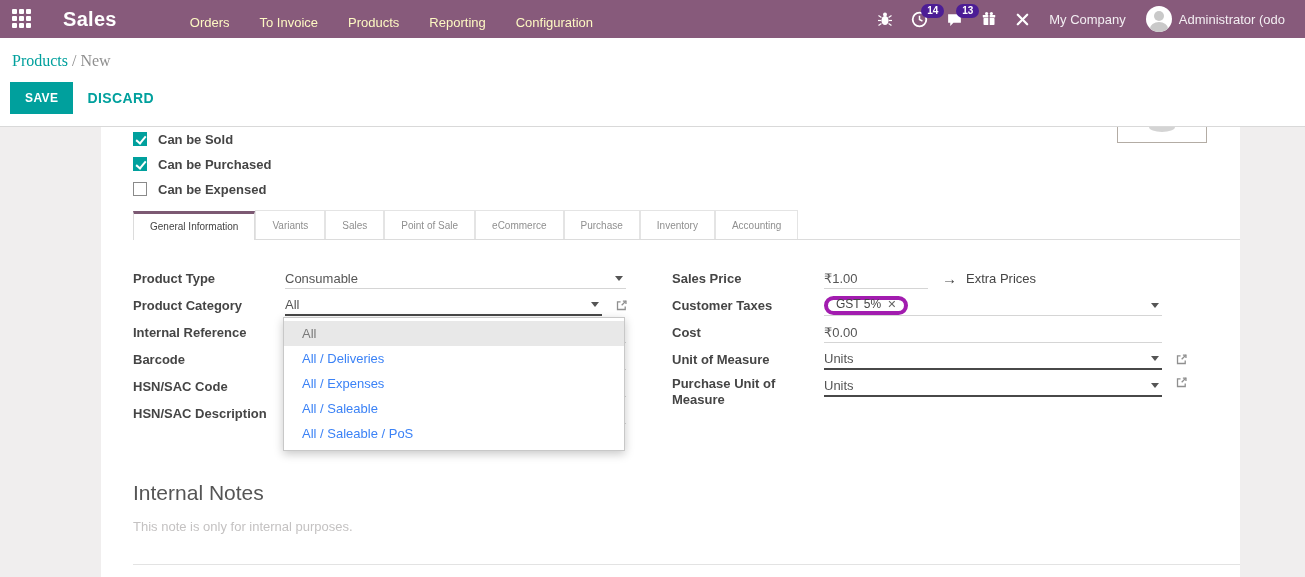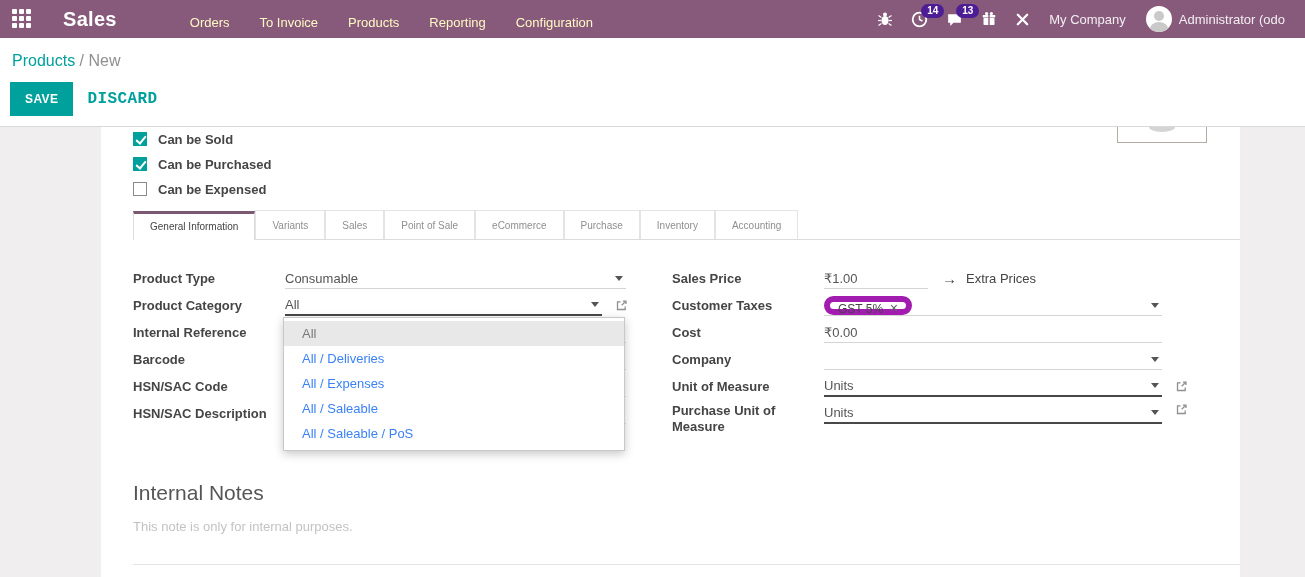--- a/index.html
+++ b/index.html
@@ -18,28 +18,28 @@
   .tray-btn { position:relative; padding:0 9px; height:38px; display:flex; align-items:center; cursor:pointer; }
   .badge { position:absolute; top:4px; left:19px; background:#4c1d95; color:#fff;
     font-size:10px; font-weight:bold; border-radius:9px; padding:2px 6px; line-height:10px; }
   .company-menu, .user-menu { padding:0 10px; height:38px; display:flex; align-items:center; cursor:pointer; color:#f3eef2; }
   .avatar { width:26px; height:26px; border-radius:50%; background:#fff; position:relative; overflow:hidden; margin-right:7px; flex:0 0 auto; }
   .avatar .head { position:absolute; top:5px; left:8px; width:10px; height:10px; border-radius:50%; background:#c9c9c9; }
   .avatar .torso { position:absolute; top:16px; left:4px; width:18px; height:13px; border-radius:50%; background:#c9c9c9; }
 
   
   .control-panel { height:89px; background:#fff; padding:8px 0 0 10px; border-bottom:1px solid #d9d9d9; }
-  .breadcrumb { font-size:16px; margin:6px 0 12px 2px; }
+  .breadcrumb { font-size:16px; margin:6px 0 12px 2px;font-family:Liberation Serif, serif; }
   .breadcrumb .parent { color:#00A09D; cursor:pointer; }
   .breadcrumb .sep, .breadcrumb .current { color:#8f8f8f; }
   .cp-buttons { display:flex; }
   .btn-save { background:#00A09D; color:#fff; border:none; font-size:12px; font-weight:bold;
     padding:8px 15px; letter-spacing:.4px; cursor:pointer; font-family:inherit; }
-  .btn-discard { background:none; color:#00A09D; border:none; font-size:16px; font-weight:bold;
-    padding:8px 14px; letter-spacing:.4px; cursor:pointer; font-family:Liberation Mono, monospace; }
+  .btn-discard { background:none; color:#00A09D; border:none; font-size:14px; font-weight:bold;
+    padding:8px 14px; letter-spacing:.4px; cursor:pointer; font-family:Liberation Sans, sans-serif; }
 
   
   .content { position:absolute; top:127px; left:0; right:0; bottom:0; background:#f0eeee; }
   .sheet { position:absolute; left:101px; top:0; width:1139px; height:450px; background:#fff; overflow:hidden; }
 
   .img-box { position:absolute; left:1016px; top:-28px; width:90px; height:44px;
     border:1px solid #b3aca4; background:#fff; cursor:pointer; }
   .img-box .cam { position:absolute; left:50%; top:22px; transform:translateX(-50%);
     width:26px; height:10px; border-radius:50%; background:#d4d4d4; }
 
@@ -72,21 +72,21 @@
   .fvalue.dark { border-bottom:2px solid #484848; }
   .fvalue.w-full { width:341px; }
   .fvalue.w-right { width:338px; }
   .fvalue.w-short { width:104px; }
   .val-text { overflow:hidden; white-space:nowrap; }
   .caret { width:0; height:0; border-left:4px solid transparent; border-right:4px solid transparent;
     border-top:5px solid #555; margin-left:auto; margin-right:3px; flex:0 0 auto; }
   .ext-link { margin-left:13px; cursor:pointer; display:flex; align-items:center; }
   .extra-link { display:flex; align-items:center; margin-left:14px; color:#454545; cursor:pointer; }
   .extra-arrow { font-weight:bold; margin-right:9px; font-size:15px; color:#454545; }
-  .tag { display:inline-flex; align-items:flex-start; border:6px solid #a21caf; border-radius:10px;
+  .tag { display:inline-flex; align-items:flex-end; border:4px solid #a21caf; border-radius:10px;
     padding:0 8px; height:19px; font-size:12px; color:#454545; background:#fff; }
   .tag-x { margin-left:6px; color:#666; font-weight:bold; font-size:11px; cursor:pointer; }
 
   
   .dropdown { position:absolute; left:182px; top:190px; width:342px; background:#fff;
     border:1px solid #c8c8c8; box-shadow:0 3px 9px rgba(0,0,0,.22); z-index:10; padding:3px 0 4px; }
   .dd-item { height:25px; line-height:25px; padding-left:18px; font-size:13px; color:#3b82f6; cursor:pointer; }
   .dd-item.selected { background:#e8e8e8; color:#7a7a7a; }
 
   
@@ -296,27 +296,20 @@
             <span class="caret"></span>
           </div>
         </div>
         <div class="frow">
           <div class="flabel">Cost</div>
           <div class="fvalue w-right">
             <span class="val-text">₹0.00</span>
           </div>
         </div>
         <div class="frow">
-          <div class="flabel">Company</div>
-          <div class="fvalue w-right">
-            <span class="val-text"></span>
-            <span class="caret"></span>
-          </div>
-        </div>
-        <div class="frow">
           <div class="flabel">Unit of Measure</div>
           <div class="fvalue w-right dark">
             <span class="val-text">Units</span>
             <span class="caret"></span>
           </div>
           <span class="ext-link">
             <svg width="13" height="13" viewBox="0 0 14 14" fill="none" stroke="#8f8f8f" stroke-width="1.4">
               <path d="M6 3 H2.7 V11.3 H11 V8"></path>
                 <path d="M8.5 2.2 H11.8 V5.5"></path>
                 <line x1="11.8" y1="2.2" x2="7.2" y2="6.8"></line>

